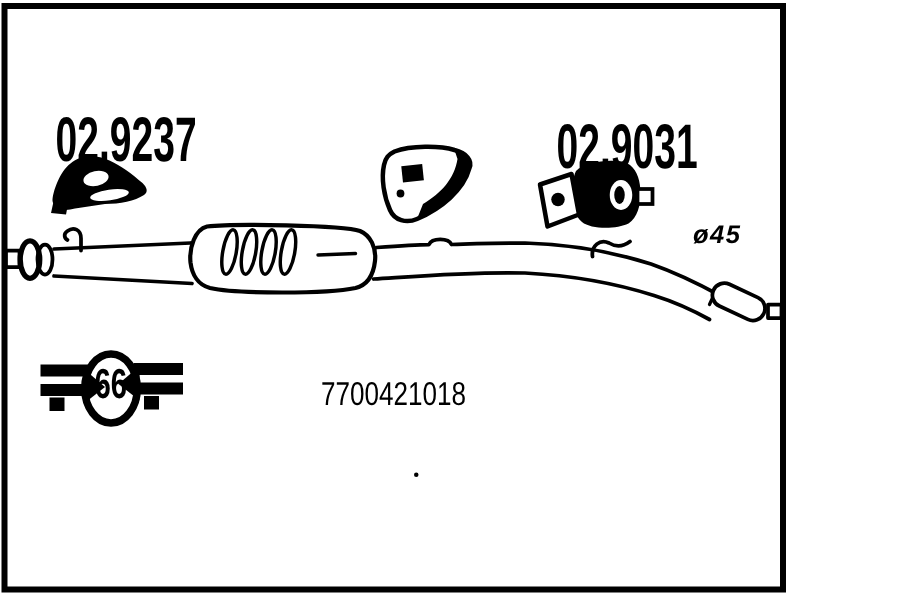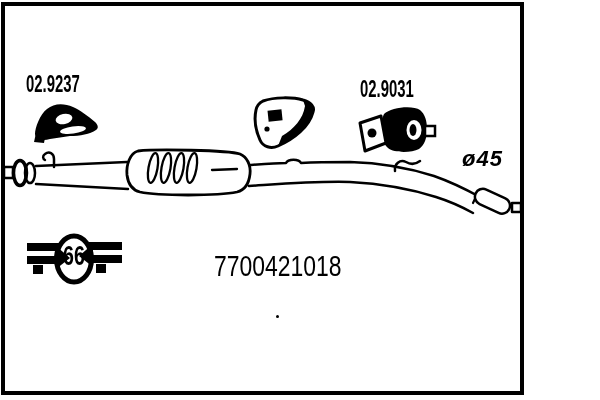--- a/index.html
+++ b/index.html
@@ -1,26 +1,26 @@
 <!DOCTYPE html>
 <html><head>
 <meta charset="utf-8">
 <style>
   html,body{margin:0;padding:0;background:#ffffff;}
   .stage{position:relative;width:600px;height:400px;background:#ffffff;overflow:hidden;
          font-family:"Liberation Sans",sans-serif;color:#000;}
   .stage svg{position:absolute;left:0;top:0;}
   .code{position:absolute;line-height:1;white-space:nowrap;color:#000;}
-  .part{font-size:24px;font-weight:bold;}
+  .part{font-size:42px;font-weight:bold;margin-left:11px;}
   .cond{display:inline-block;transform:scaleX(0.62);transform-origin:0 0;}
   .main-code{font-size:60px;font-weight:400;left:159px;top:199px;}
   .main-code .cond{transform:scaleX(0.92);}
-  .oem-code{font-size:29px;font-weight:400;left:214px;top:252px;}
+  .oem-code{font-size:22px;font-weight:400;left:214px;top:252px;}
   .oem-code .cond{transform:scaleX(0.79);}
-  .dia{font-size:22px;font-weight:bold;font-style:italic;left:462px;top:148px;letter-spacing:1px;}
+  .dia{font-size:17px;font-weight:bold;font-style:italic;left:462px;top:148px;letter-spacing:1px;}
   .c9237{left:26px;top:72px;}
   .c9229{left:248px;top:70px;}
   .c9031{left:360px;top:77px;}
   .c8287{left:28px;top:199px;}
   .c66{font-size:28px;font-weight:bold;left:63px;top:242px;text-align:right;}
   .c66 .cond{transform:scaleX(0.70);}
   .stray-dot{position:absolute;left:276px;top:315px;width:3px;height:3px;background:#000;border-radius:50%;}
 </style>
 </head>
 <body>

